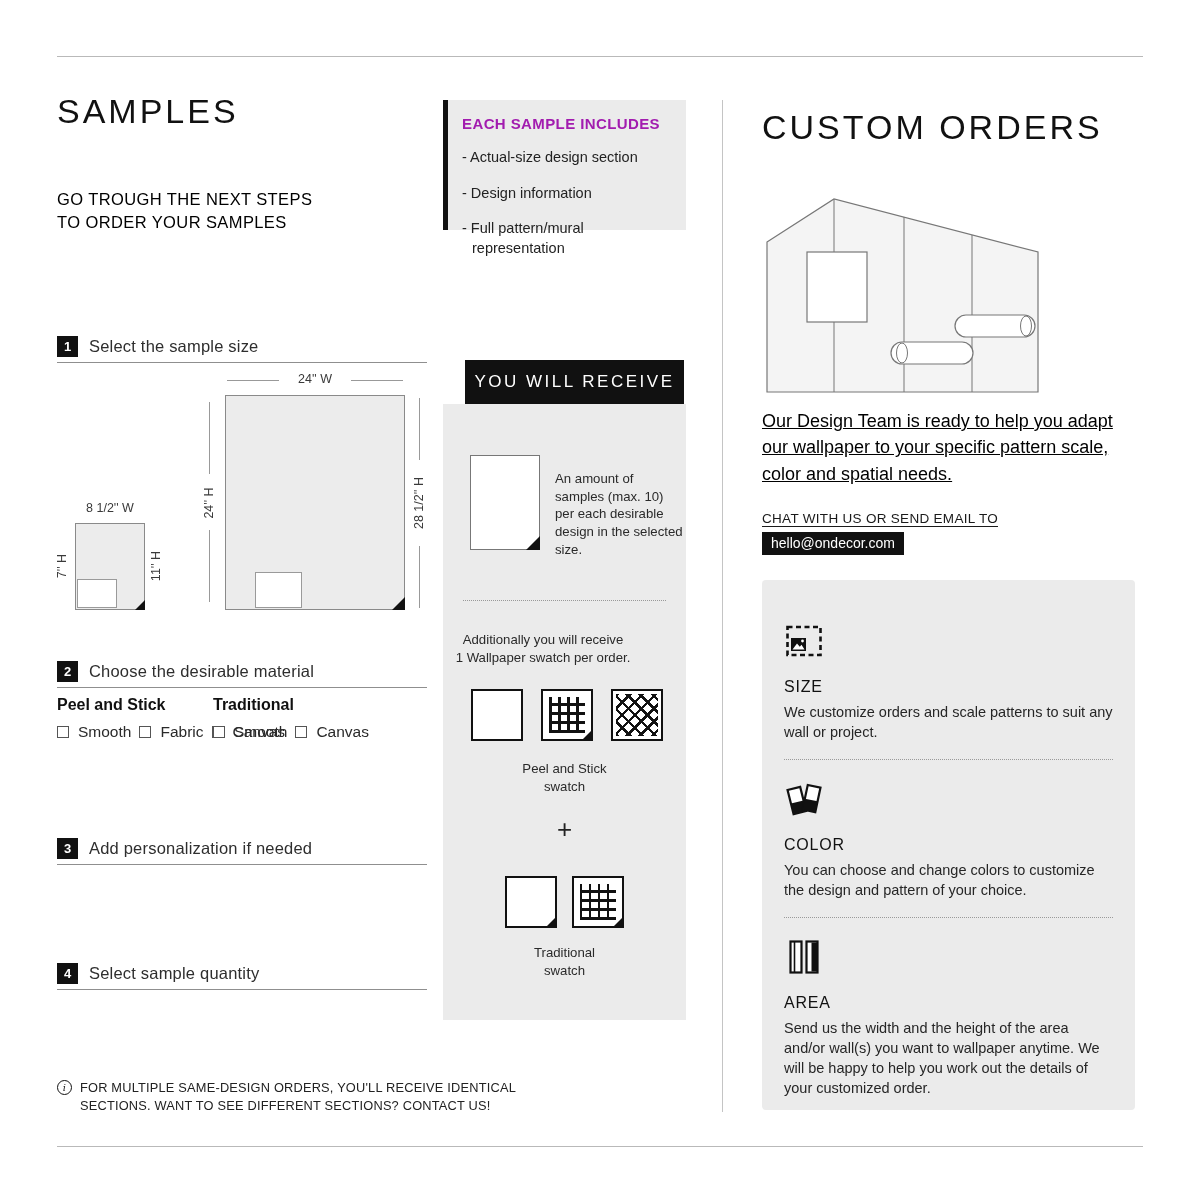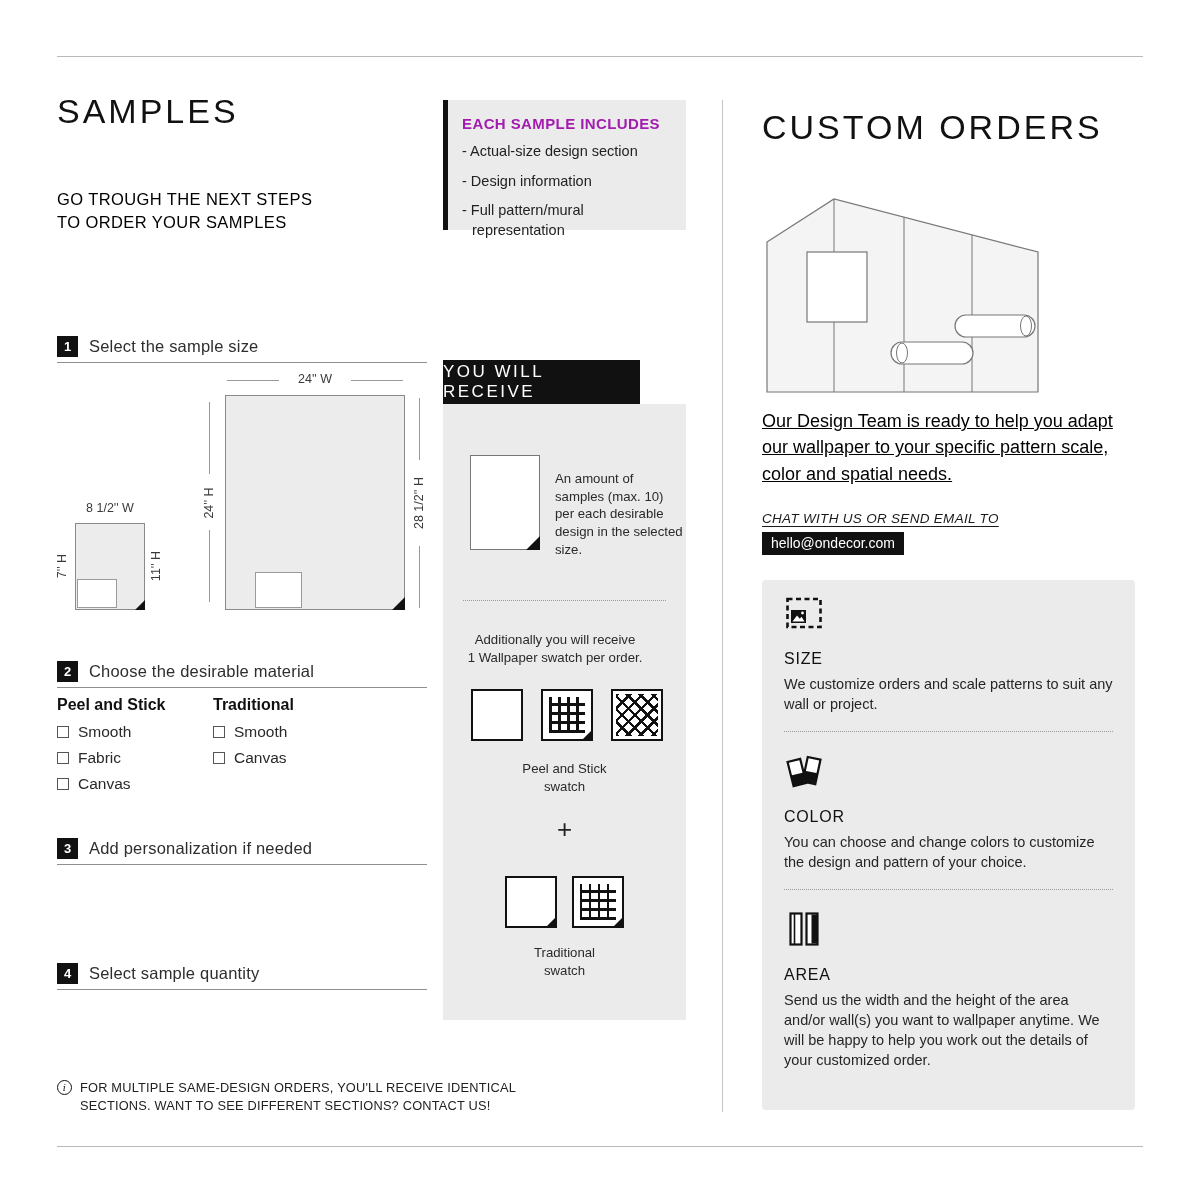--- a/index.html
+++ b/index.html
@@ -22,57 +22,57 @@
   .sheet { position:absolute; background:#ececec; border:1px solid #8a8a8a; }
   .sheet-inner { position:absolute; background:#fff; border:1px solid #9a9a9a; }
   .fold { position:absolute; right:-1px; bottom:-1px; width:0; height:0;
     border-bottom:13px solid #111; border-left:13px solid transparent; }
   .dim-label { font-size:12.5px; color:#3a3a3a; text-align:center; white-space:nowrap; }
   .rot { transform:rotate(-90deg); }
   .dim-line { background:#999; }
 
   
   .mat-title { font-size:16px; font-weight:700; color:#111; }
-  .opt-col { display:flex; flex-direction:column; gap:8px; }
+  .opt-col { display:flex; flex-direction:row; gap:8px; }
   .opt-row { display:flex; align-items:center; gap:9px; font-size:15.5px; color:#2a2a2a; }
   .checkbox { width:12px; height:12px; border:1.5px solid #555; background:#fff; flex:0 0 auto; }
 
   .body-text { font-size:16px; line-height:1.42; color:#2e2e2e; }
   .footnote { display:flex; gap:8px; font-size:12.8px; line-height:1.4; color:#222; letter-spacing:.2px; }
   .info-circle { width:15px; height:15px; border:1.3px solid #111; border-radius:50%; font-size:10px;
     font-family:"DejaVu Serif",serif; font-style:italic; display:flex; align-items:center; justify-content:center;
     flex:0 0 auto; margin-top:1px; }
 
   
   .gray-panel { background:#ebebeb; }
   .includes-title { font-size:15px; font-weight:700; letter-spacing:.4px; color:#a21caf; margin-bottom:8px; }
-  .includes-item { font-size:14.5px; line-height:1.36; color:#222; padding-left:10px; text-indent:-10px; margin-top:10px; }
+  .includes-item { font-size:14.5px; line-height:1.36; color:#222; padding-left:10px; text-indent:-10px; margin-top:16px; }
   .includes-item::before { content:"- "; }
   .receive-header { background:#111; color:#fff; font-size:17px; letter-spacing:2.5px;
     display:flex; align-items:center; justify-content:center; }
   .mid-text { font-size:13.2px; line-height:1.34; color:#2a2a2a; }
   .center-text { text-align:center; white-space:pre-line; }
   .swatch { position:absolute; width:52px; height:52px; background:#fff; border:2px solid #111; }
   .swatch .fold { border-bottom-width:12px; border-left-width:12px; right:-2px; bottom:-2px; }
   .grid-fill { position:absolute; left:6px; top:6px; right:6px; bottom:6px;
     background-image:
       repeating-linear-gradient(90deg,#111 0 2.5px,transparent 2.5px 9px),
       repeating-linear-gradient(0deg,#111 0 2.5px,transparent 2.5px 9px); }
   .cross-fill { position:absolute; left:3px; top:3px; right:3px; bottom:3px;
     background-image:
       repeating-linear-gradient(45deg,#111 0 2.5px,transparent 2.5px 9px),
       repeating-linear-gradient(135deg,#111 0 2.5px,transparent 2.5px 9px); }
 
   
   .intro-right { font-size:18px; line-height:1.47; color:#000000;text-decoration:underline; }
   .contact-label { font-size:13.5px; letter-spacing:.3px; color:#1a1a1a;
-    text-decoration:underline; text-underline-offset:3px;font-style:italic; }
+    text-decoration:underline; text-underline-offset:3px; }
   .email-badge { background:#111; color:#fff; font-size:14px; padding:3px 9px 4px; display:inline-block; }
   .features { position:absolute; left:762px; top:580px; width:373px; height:530px;
-    background:#ebebeb; border-radius:4px; padding:13px 22px; }
+    background:#ebebeb; border-radius:4px; padding:41px 22px; }
   .feat-heading { font-size:16px; letter-spacing:.8px; color:#111; margin-top:13px; }
   .feat-text { font-size:14.5px; line-height:1.38; color:#262626; margin-top:6px; }
   .dotted-sep { border-top:1.5px dotted #9a9a9a; margin:17px 0 19px; }
 </style>
 </head>
 <body>
 
 <div class="page">
 
   <div class="abs rule" style="left:57px;top:56px;width:1086px;height:1px"></div>
@@ -172,31 +172,31 @@
   </div>
 
   <div class="abs" style="left:443px;top:100px;width:5px;height:130px;background:#111"></div>
   <div class="abs gray-panel" style="left:448px;top:100px;width:238px;height:130px;padding:15px 14px">
     <div class="includes-title">EACH SAMPLE INCLUDES</div>
     <div class="includes-item">Actual-size design section</div>
     <div class="includes-item">Design information</div>
     <div class="includes-item">Full pattern/mural representation</div>
   </div>
 
-  <div class="abs receive-header" style="left:443px;top:360px;width:197px;height:44px">YOU WILL RECEIVE</div>
+  <div class="abs receive-header" style="left:465px;top:360px;width:219px;height:44px">YOU WILL RECEIVE</div>
 
   <div class="abs gray-panel" style="left:443px;top:404px;width:243px;height:616px">
     <div class="abs" style="left:27px;top:51px;width:70px;height:95px;background:#fff;border:1px solid #777">
       <div class="fold" style="border-bottom-width:14px;border-left-width:14px"></div>
     </div>
     <div class="abs mid-text" style="left:112px;top:66px;width:128px">An amount of samples (max. 10) per each desirable design in the selected size.</div>
 
     <div class="abs" style="left:20px;top:196px;width:203px;border-top:1.5px dotted #999"></div>
 
-    <div class="abs mid-text center-text" style="left:12px;top:227px;width:200px">Additionally you will receive
+    <div class="abs mid-text center-text" style="left:0;top:227px;width:200px">Additionally you will receive
 1 Wallpaper swatch per order.</div>
 
     <div class="swatch" style="left:28px;top:285px"></div>
     <div class="swatch" style="left:98px;top:285px">
       <div class="grid-fill"></div>
       <div class="fold"></div>
     </div>
     <div class="swatch" style="left:168px;top:285px">
       <div class="cross-fill"></div>
     </div>

